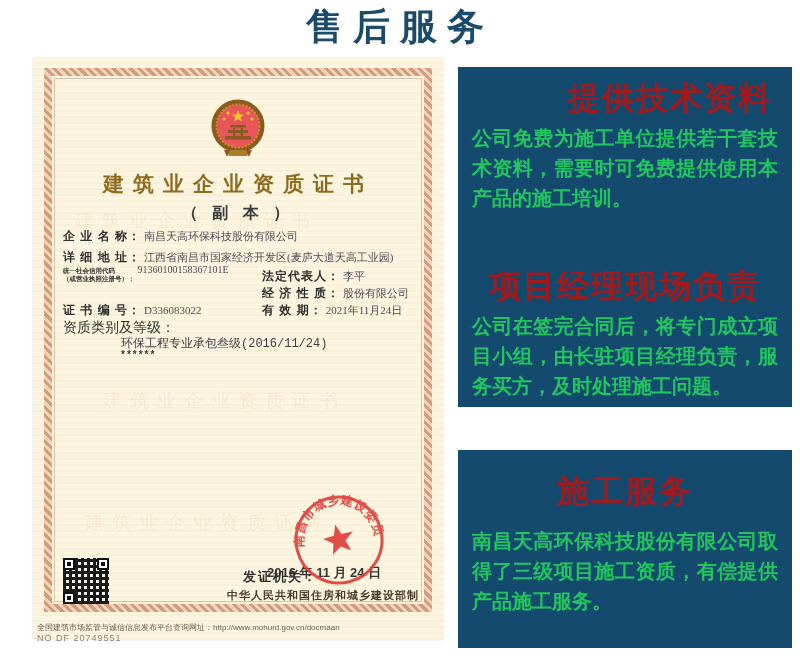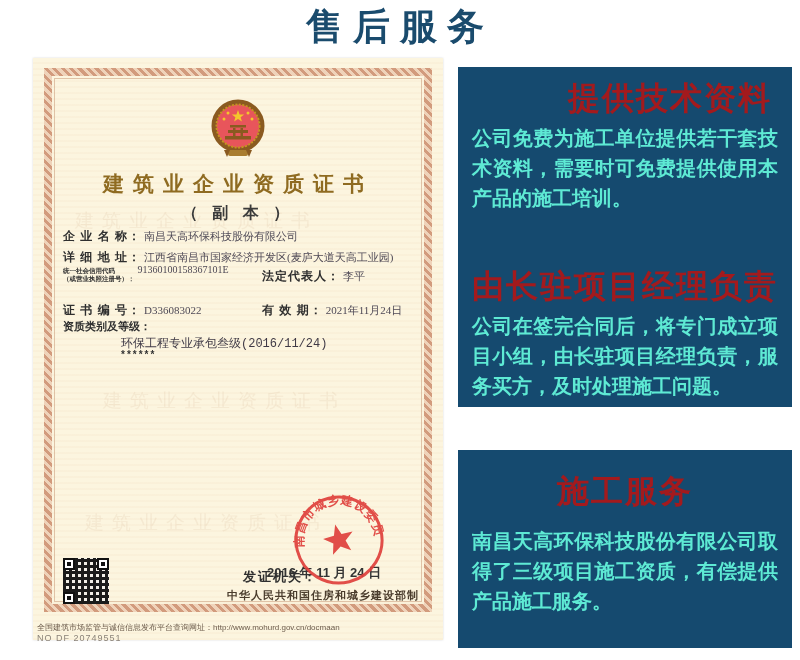--- a/index.html
+++ b/index.html
@@ -26,21 +26,21 @@
   .cert-title{position:absolute;top:112px;left:0;width:100%;text-align:center;
     font-size:21px;font-weight:bold;color:#8f6b21;letter-spacing:9px;
     font-family:"Liberation Serif",serif;}
   .cert-subtitle{position:absolute;top:145px;left:0;width:100%;text-align:center;
     font-size:16px;font-weight:bold;color:#3a3a3a;letter-spacing:5px;}
 
   .frow{position:absolute;display:flex;align-items:baseline;white-space:nowrap;}
   .flabel{font-size:12px;font-weight:bold;color:#2f2f2f;letter-spacing:1px;}
   .fvalue{font-size:11px;color:#4e4956;font-family:"Liberation Serif",serif;margin-left:3px;}
   .flabel-tiny{font-size:6.5px;font-weight:bold;color:#2f2f2f;line-height:1.25;white-space:pre-line;}
-  .qual-label{position:absolute;left:30px;top:261px;font-size:11px;font-weight:bold;color:#2f2f2f;}
+  .qual-label{position:absolute;left:30px;top:261px;font-size:14px;font-weight:normal;color:#2f2f2f;}
   .qual-value{position:absolute;left:88px;top:277px;font-size:12px;color:#3f3a46;
     font-family:Liberation Mono, monospace;}
   .qual-stars{position:absolute;left:88px;top:291px;font-size:10px;font-weight:bold;
     letter-spacing:2px;color:#333;}
 
   .issuer{position:absolute;left:210px;top:504px;font-size:13px;font-weight:bold;
     color:#2f2f2f;letter-spacing:2px;margin-top:6px;}
   .issue-date{position:absolute;left:234px;top:506px;font-size:13px;font-weight:bold;color:#333;}
   .made-by{position:absolute;left:180px;top:530px;width:220px;text-align:center;
     font-size:11px;font-weight:bold;color:#4a3c2c;letter-spacing:1px;}
@@ -61,21 +61,21 @@
   .cert-footer .url{font-size:8px;color:#6b5b4b;}
   .cert-footer .no{font-size:9px;color:#8a8278;letter-spacing:1px;}
 
   
   .panel{position:absolute;left:458px;width:334px;background:#154a6f;}
   #panelA{top:67px;height:340px;}
   #panelB{top:450px;height:198px;}
   .sec-header{position:absolute;left:0;width:100%;text-align:center;
     font-size:32px;font-weight:bold;color:#a31a1d;letter-spacing:2px;}
   .sec-body{position:absolute;left:14px;right:14px;
-    font-size:20px;font-weight:bold;color:#5eead4;line-height:30px;text-align:justify;}
+    font-size:20px;font-weight:bold;color:#22c55e;line-height:30px;text-align:justify;}
   .h1{top:10px;padding-left:45px;} .b1{top:56px;}
   .h2{top:198px;} .b2{top:244px;}
   .h3{top:20px;} .b3{top:76px;}
 </style>
 </head>
 <body>
 
 <div id="canvas">
 
   <div class="page-title">售后服务</div>
@@ -118,20 +118,24 @@
     </div>
     <div class="frow" style="left:30px;top:206px;">
       <span class="flabel-tiny">统一社会信用代码
 （或营业执照注册号）：</span>
       <span class="fvalue" style="font-size:10px;">91360100158367101E</span>
     </div>
     <div class="frow" style="left:229px;top:210px;">
       <span class="flabel">法定代表人：</span>
       <span class="fvalue">李平</span>
     </div>
+    <div class="frow" style="left:229px;top:227px;">
+      <span class="flabel">经 济 性 质：</span>
+      <span class="fvalue">股份有限公司</span>
+    </div>
     <div class="frow" style="left:30px;top:244px;">
       <span class="flabel">证 书 编 号：</span>
       <span class="fvalue">D336083022</span>
     </div>
     <div class="frow" style="left:229px;top:244px;">
       <span class="flabel">有  效  期：</span>
       <span class="fvalue">2021年11月24日</span>
     </div>
 
     <div class="qual-label">资质类别及等级：</div>
@@ -161,21 +165,21 @@
 
     <div class="cert-footer">
       <span class="url">全国建筑市场监管与诚信信息发布平台查询网址：http://www.mohurd.gov.cn/docmaan</span>
       <span class="no">NO DF 20749551</span>
     </div>
   </div>
 
   <div class="panel" id="panelA">
     <div class="sec-header h1">提供技术资料</div>
     <div class="sec-body b1">公司免费为施工单位提供若干套技术资料，需要时可免费提供使用本产品的施工培训。</div>
-    <div class="sec-header h2">由长驻项目经理负责</div>
+    <div class="sec-header h2">项目经理现场负责</div>
     <div class="sec-body b2">公司在签完合同后，将专门成立项目小组，由长驻项目经理负责，服务买方，及时处理施工问题。</div>
   </div>
 
   <div class="panel" id="panelB">
     <div class="sec-header h3">施工服务</div>
     <div class="sec-body b3">南昌天高环保科技股份有限公司取得了三级项目施工资质，有偿提供产品施工服务。</div>
   </div>
 
 </div>
 

